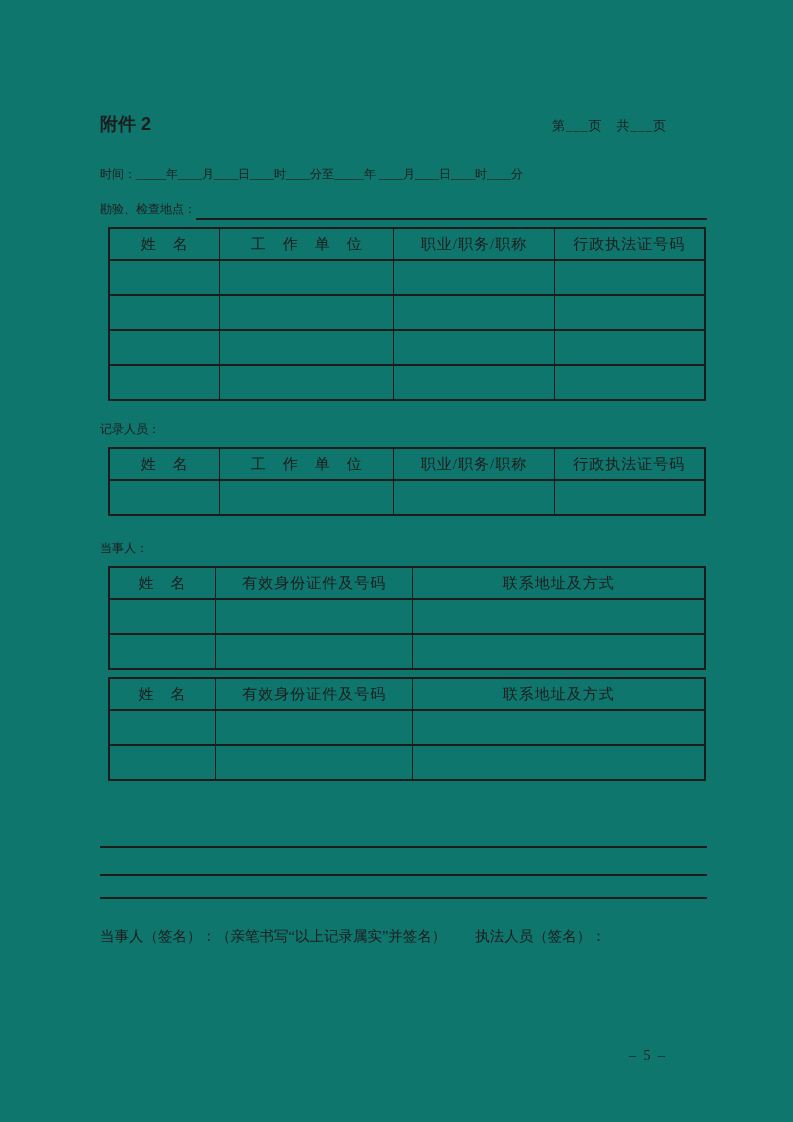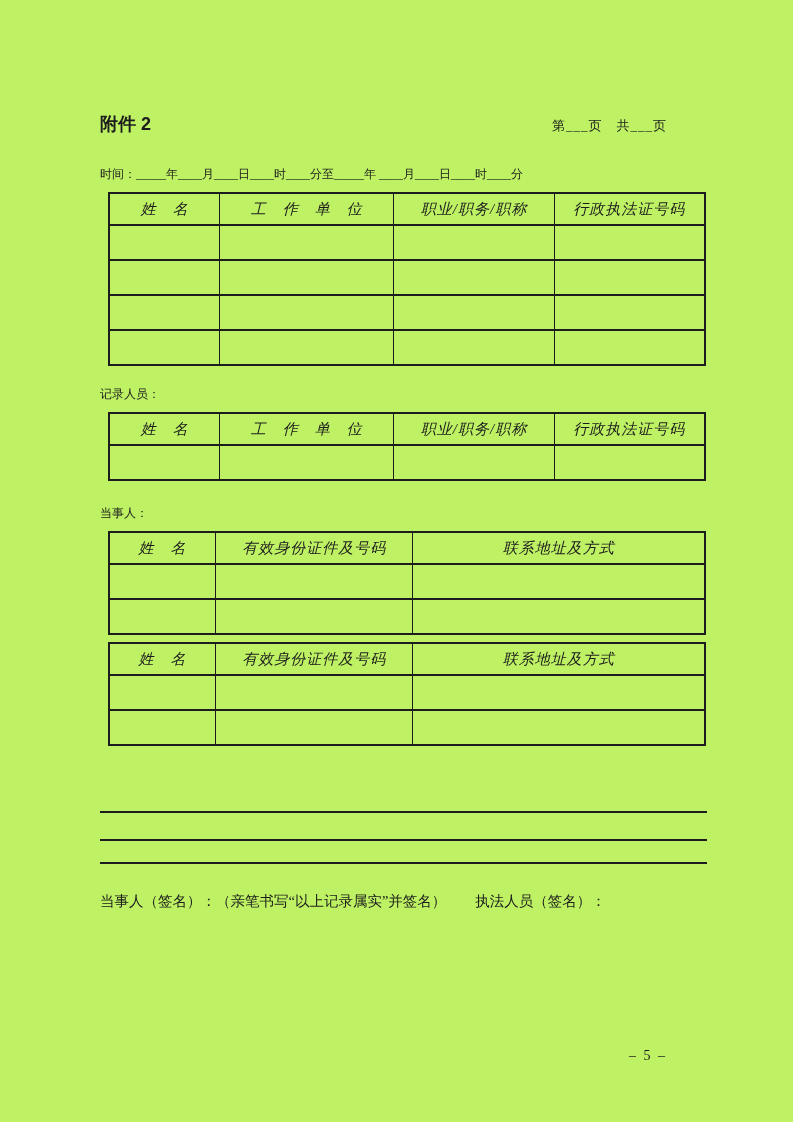--- a/index.html
+++ b/index.html
@@ -1,21 +1,21 @@
 <!DOCTYPE html>
 <html><head>
 <meta charset="utf-8">
 <style>
   html, body { margin: 0; padding: 0; background: #ffffff; }
   .page {
     position: relative;
     width: 793px;
     height: 1122px;
     margin: 0 auto;
-    background: #bef264;
+    background: #0f766e;
     color: #1c1c1c;
     font-family: "Liberation Serif", "DejaVu Serif", serif;
     overflow: hidden;
     box-sizing: border-box;
   }
   .content {
     position: absolute;
     left: 100px;
     top: 112px;
     width: 607px;
@@ -64,21 +64,20 @@
     width: 598px;
     border-collapse: collapse;
     table-layout: fixed;
     border: 2px solid #1c1c1c;
   }
   .tbl th, .tbl td {
     border: 1px solid #1c1c1c;
     border-top-width: 2px;
     border-bottom-width: 2px;
     padding: 0;
-    font-style: italic;
   }
   .tbl th {
     font-weight: normal;
     font-size: 15px;
     text-align: center;
     height: 30px;
     letter-spacing: 1px;
   }
   .tbl td { height: 33px; }
   .results-line { margin-top: 46px; }
@@ -108,20 +107,24 @@
   <div class="content">
 
     <div class="doc-header">
       <span class="attachment">附件 2</span>
       <span class="page-indicator">第___页　共___页</span>
     </div>
 
 
     <div class="line time-line">时间：_____年____月____日____时____分至_____年 ____月____日____时____分</div>
 
+    <div class="line flex-line">
+      <span class="label">勘验、检查地点：</span>
+      <span class="fill-line"></span>
+    </div>
 
 
     <table class="tbl">
       <colgroup>
         <col style="width:18.6%">
           <col style="width:29.2%">
           <col style="width:26.9%">
           <col style="width:25.3%">
       </colgroup>
       <thead>

